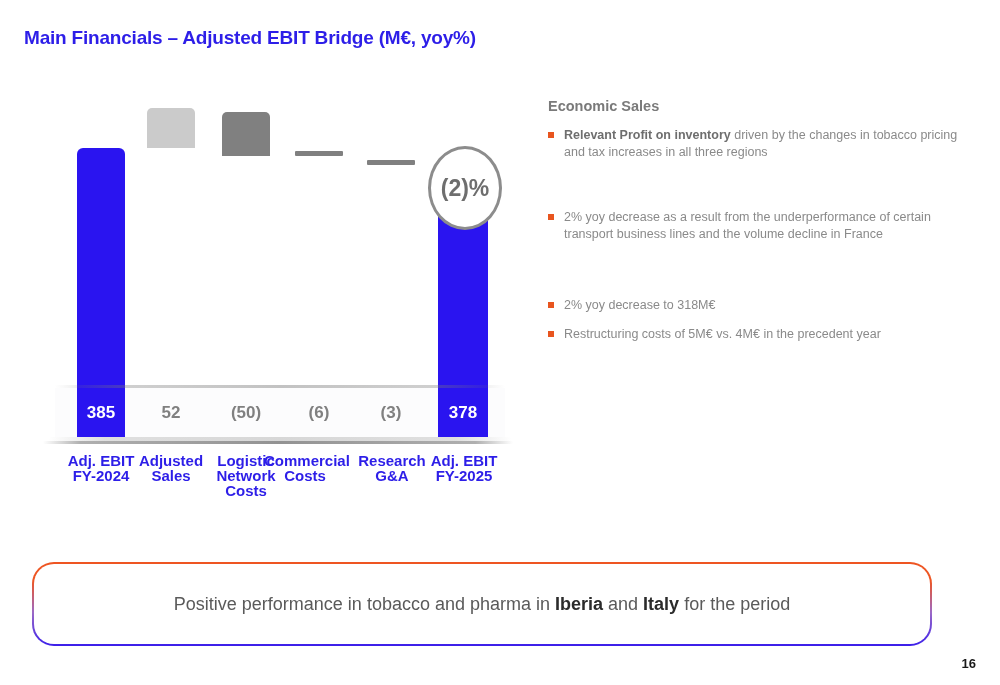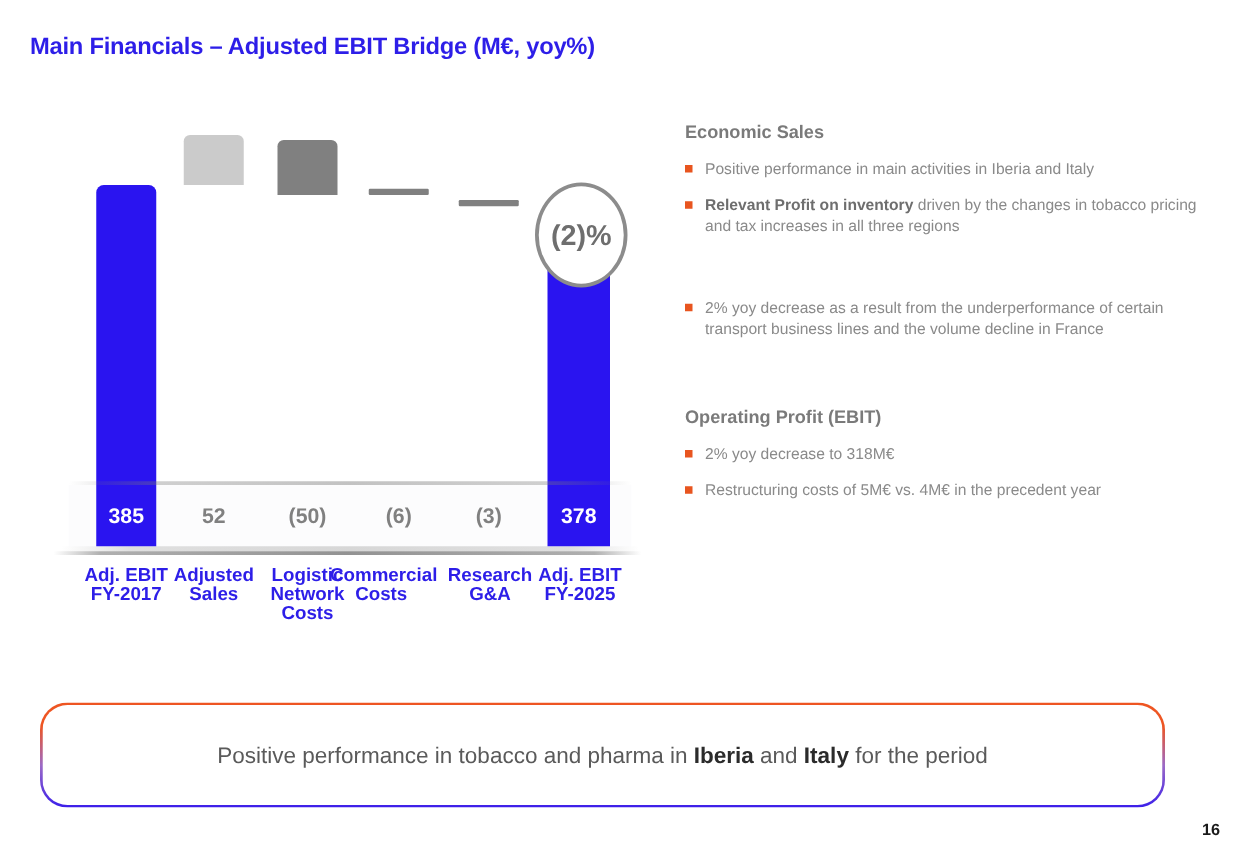--- a/index.html
+++ b/index.html
@@ -217,21 +217,21 @@
       <div class="value-cell" style="left: 240px; width: 48px;">(6)</div>
       <div class="value-cell" style="left: 312px; width: 48px;">(3)</div>
       <div class="value-cell on-bar" style="left: 383px; width: 50px; background: rgb(42, 20, 240); height: 49px;">378</div>
     </div>
 
   <div class="axis-line"></div>
 
   <div class="pct-circle">(2)%</div>
 <div class="cat-label" style="left: 60px; width: 82px;">
       <div>Adj. EBIT</div>
-      <div>FY-2017</div>
+      <div>FY-2024</div>
     </div>
     <div class="cat-label" style="left: 131px; width: 80px;">
       <div>Adjusted</div>
       <div>Sales</div>
     </div>
     <div class="cat-label" style="left: 206px; width: 80px;">
       <div>Logistic</div>
       <div>Network</div>
       <div>Costs</div>
     </div>
@@ -246,30 +246,29 @@
     <div class="cat-label" style="left: 423px; width: 82px;">
       <div>Adj. EBIT</div>
       <div>FY-2025</div>
     </div>
   </div>
 
 <div class="notes">
 
 <div class="note-group">
       <div class="note-head">Economic Sales</div>
-      <div class="note-item"><span class="bullet"></span><span>Positive performance in main activities in Iberia and Italy</span></div>
+      <div class="note-item"><span class="bullet"></span></div>
       <div class="note-item"><span class="bullet"></span><b>Relevant Profit on inventory</b><span> driven by the changes in tobacco pricing and tax increases in all three regions</span></div>
       <div class="spacer-1"></div>
     </div>
     <div class="note-group">
       <div class="note-item"><span class="bullet"></span><span>2% yoy decrease as a result from the underperformance of certain transport business lines and the volume decline in France</span></div>
       <div class="spacer-2"></div>
     </div>
     <div class="note-group">
-      <div class="note-head">Operating Profit (EBIT)</div>
       <div class="note-item"><span class="bullet"></span><span>2% yoy decrease to 318M€</span></div>
       <div class="note-item"><span class="bullet"></span><span>Restructuring costs of 5M€ vs. 4M€ in the precedent year</span></div>
     </div>
   </div>
 
 <div class="callout">
   <div class="callout-text">
     <span>Positive performance in tobacco and pharma in </span><b>Iberia</b><span> and </span><b>Italy</b><span> for the period</span>
   </div>
 </div>

